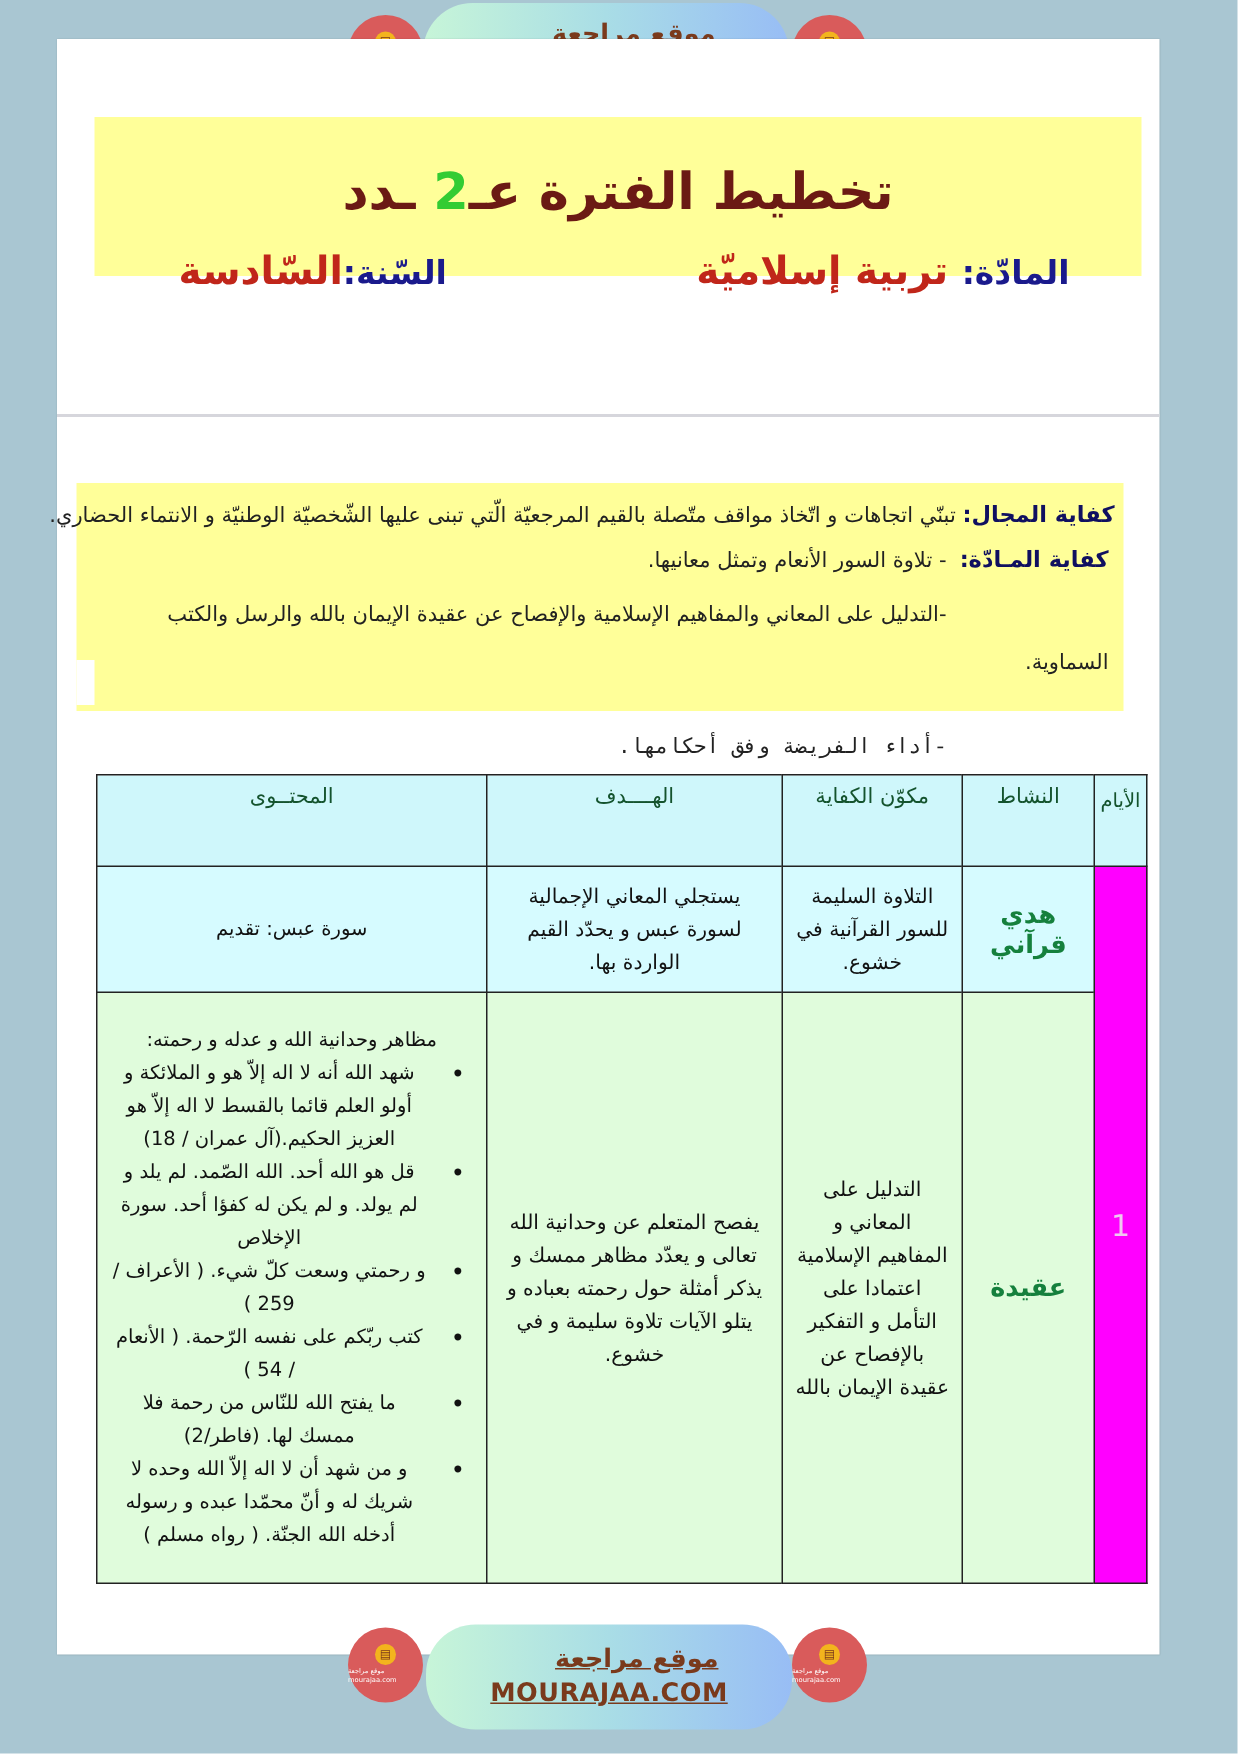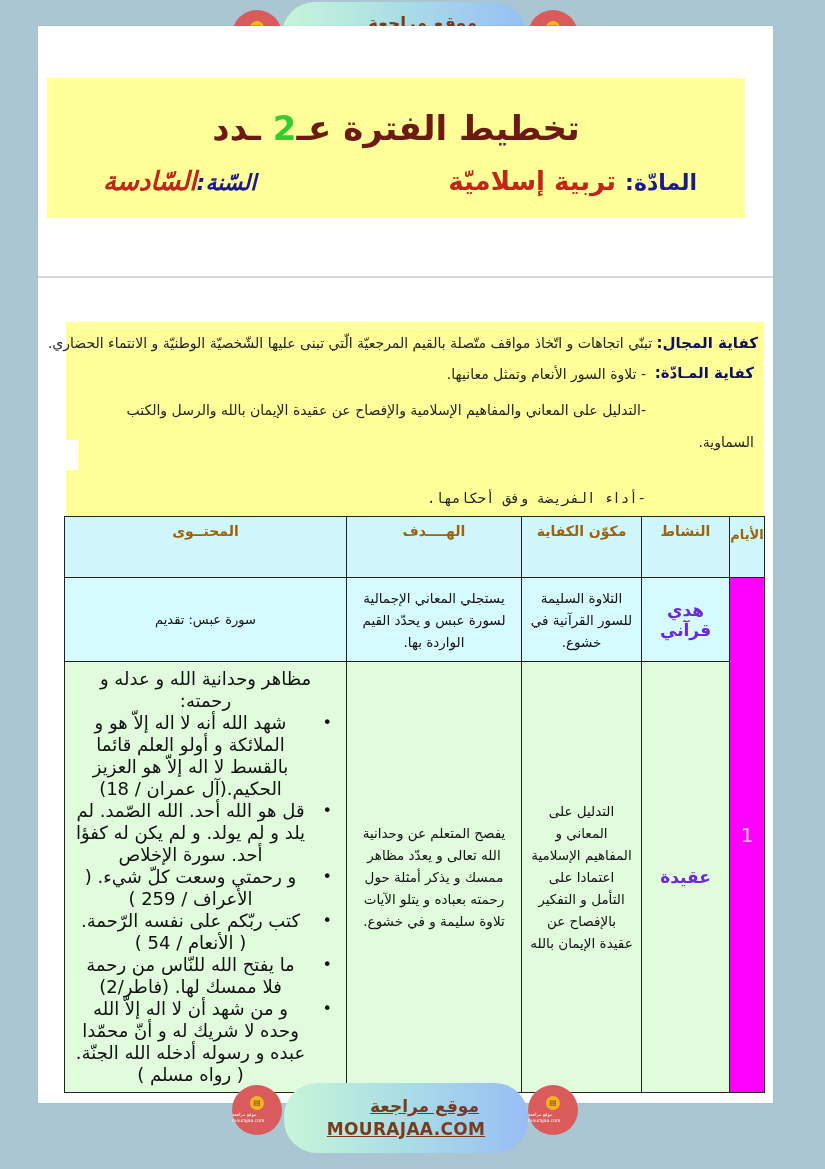--- a/index.html
+++ b/index.html
@@ -35,67 +35,67 @@
     background: #d95b5b;
     display: flex; flex-direction: column; align-items: center; justify-content: center;
   }
   .logo .book {
     width: 14px; height: 14px; border-radius: 50%; background: #f3b41d;
     color: #7a3a1c; font-size: 8px; line-height: 14px; text-align: center;
   }
   .logo .txt { color: #fff; font-size: 4.5px; line-height: 6px; margin-top: 2px; }
   
   .title-box {
-    position: absolute; left: 47px; top: 78px; width: 698px; height: 140px;
+    position: absolute; left: 63px; top: 78px; width: 698px; height: 106px;
     background: #ffff99;
     direction: rtl;
   }
   .title-main {
     position: absolute; top: 30px; width: 100%; text-align: center;
     font-size: 34px; font-weight: bold; color: #6b1a14;
     font-family: "DejaVu Sans", sans-serif;
   }
   .title-main .num { color: #33cc33; }
   .subject-line {
     position: absolute; top: 88px; right: 48px; font-size: 26px; font-weight: bold;
   }
   .year-line {
-    position: absolute; top: 88px; left: 56px; font-size: 26px; font-weight: bold; font-style: italic;
+    position: absolute; top: 88px; left: 56px; font-size: 26px; font-weight: bold;
   }
   .lbl-blue { color: #1a1a8c; font-size: 22px; }
   .val-red { color: #c0261a; }
   
   .comp-box {
-    position: absolute; left: 66px; top: 322px; width: 698px; height: 194px;
+    position: absolute; left: 51px; top: 322px; width: 698px; height: 152px;
     background: #ffff99;
     direction: rtl; font-size: 14px; color: #222;
   }
   .comp-box .line { position: absolute; white-space: nowrap; }
   .comp-box .lbl { font-weight: bold; color: #101060; font-size: 15px; }
   .comp-white {
     position: absolute; left: 0; top: 118px; width: 12px; height: 30px; background: #fff;
   }
   
   .plan-table {
     position: absolute; left: 64px; top: 516px; width: 701px;
     border-collapse: collapse; direction: rtl;
     font-size: 13px; color: #111;
   }
   .plan-table td, .plan-table th {
     border: 1.5px solid #222; vertical-align: middle; text-align: center;
   }
   .plan-table th {
-    background: #cff7fb; height: 61px; font-weight: bold; color: #a16207; font-size: 14px;
+    background: #cff7fb; height: 61px; font-weight: normal; color: #14532d; font-size: 14px;
     vertical-align: top; padding-top: 6px;
   }
   .row1 td { background: #d6fbff; height: 84px; }
   .row2 td { background: #e0fcdc; height: 394px; }
   .day-cell { background: #ff00ff !important; width: 35px; color: #f0c8f0; font-size: 20px; }
-  .activity { color: #6d28d9; font-weight: bold; font-size: 17px; }
-  .content-list { text-align: right; padding: 6px 10px; line-height: 22px; font-size: 18px; margin-top: 38px; }
+  .activity { color: #15803d; font-weight: bold; font-size: 17px; }
+  .content-list { text-align: right; padding: 6px 10px; line-height: 22px; font-size: 13px; margin-top: 38px; }
   .content-list ul { list-style: none; }
   .content-list li { position: relative; padding-right: 30px; }
   .content-list li::before { content: "•"; position: absolute; right: 4px; top: 0; font-size: 16px; }
   .goal { padding: 4px 8px; line-height: 22px; font-size: 13.5px; margin-left: 29px; }
 </style>
 </head>
 <body>
 
 <div class="logo" style="left:232px; top:10px;">
   <div class="book">▤</div>
@@ -138,21 +138,21 @@
   <div class="line" style="right:10px; top:112px;">السماوية.</div>
   <div class="line" style="right:118px; top:168px;font-family:Liberation Mono, monospace;">-أداء الفريضة وفق أحكامها.</div>
 </div>
 
 <table class="plan-table">
   <thead>
     <tr>
       <th style="width:35px; font-size:13px; line-height:24px;text-align:center;">الأيام</th>
       <th style="width:88px;">النشاط</th>
       <th style="width:120px;">مكوّن الكفاية</th>
-      <th style="width:175px;text-align:center;">الهــــدف</th>
+      <th style="width:197px;text-align:center;">الهــــدف</th>
       <th>المحتــوى</th>
     </tr>
   </thead>
   <tbody>
     <tr class="row1">
       <td class="day-cell" rowspan="2">1</td>
       <td class="activity">هدي قرآني</td>
       <td class="goal">التلاوة السليمة للسور القرآنية في خشوع.</td>
       <td class="goal">يستجلي المعاني الإجمالية لسورة عبس و يحدّد القيم الواردة بها.</td>
       <td>سورة عبس: تقديم</td>

